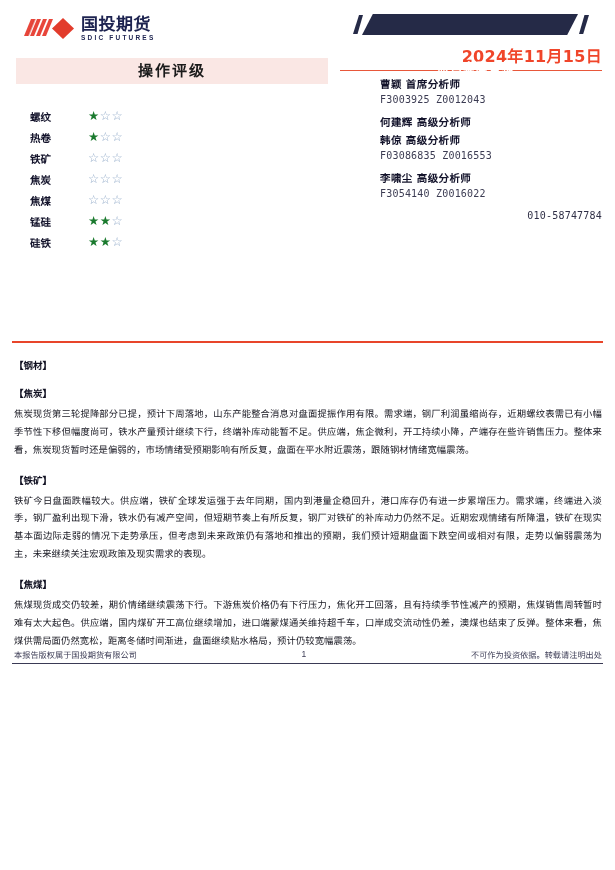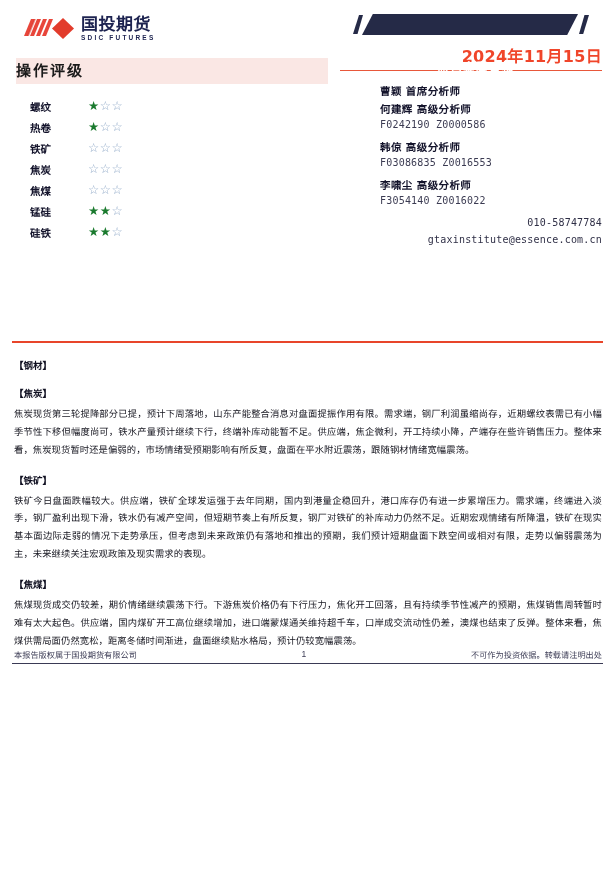--- a/index.html
+++ b/index.html
@@ -70,29 +70,30 @@
     color: #1d2350;
     letter-spacing: 2.2px;
     margin-top: 2px;
   }
 
   .rating-band {
     margin-top: 12px;
     background: #fae7e4;
     height: 26px;
     line-height: 26px;
+    text-align: center;
     font-size: 15px;
     font-weight: 700;
     color: #1a1a1a;
     font-family: "DejaVu Serif", "Liberation Serif", serif;
     letter-spacing: 2px;
   }
 
   .rating-table {
-    margin-top: 12px;
+    margin-top: 22px;
     margin-left: 14px;
     border-collapse: collapse;
   }
   .rating-table td {
     padding: 0;
     height: 21px;
     vertical-align: middle;
   }
   .rt-name {
     font-size: 10.5px;
@@ -175,21 +176,21 @@
     letter-spacing: 0.3px;
   }
   .date-rule {
     margin-top: 3px;
     height: 1px;
     background: #e8573a;
     width: 262px;
   }
 
   .analysts {
-    margin-top: 12px;
+    margin-top: 5px;
     margin-left: 40px;
   }
   .an-name {
     font-size: 10.5px;
     font-weight: 700;
     color: #12122a;
     font-family: "DejaVu Sans", "Liberation Sans", sans-serif;
     margin-bottom: 3px;
     letter-spacing: 0.4px;
   }
@@ -350,31 +351,30 @@
         <span class="title-banner"></span>
         <span class="banner-tick-r"></span>
         <span class="title-banner-text">黑色金属日报</span>
       </div>
 
       <div class="date-line">2024年11月15日</div>
       <div class="date-rule"></div>
 
       <div class="analysts">
           <div class="an-name">曹颖 首席分析师</div>
+          <div class="an-code">F3003925  Z0012043</div>
           <div class="an-name">何建辉 高级分析师</div>
-          <div class="an-code">F0242190  Z0000586</div>
           <div class="an-name">韩倞 高级分析师</div>
           <div class="an-code">F03086835  Z0016553</div>
           <div class="an-name">李啸尘 高级分析师</div>
           <div class="an-code">F3054140  Z0016022</div>
         </div>
 
       <div class="contact">
         <div class="contact-line">010-58747784</div>
-        <div class="contact-line">gtaxinstitute@essence.com.cn</div>
       </div>
 
     </div>
   </div>
 
   <div class="main-rule"></div>
 
   <div class="body-content">
       <div class="section">
         <div class="sec-head">【钢材】</div>

